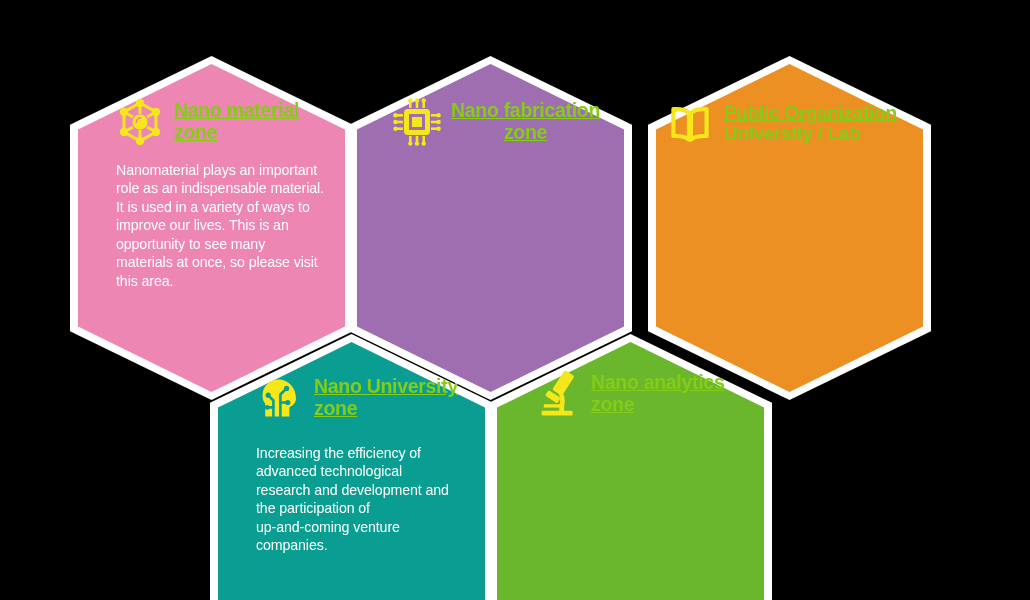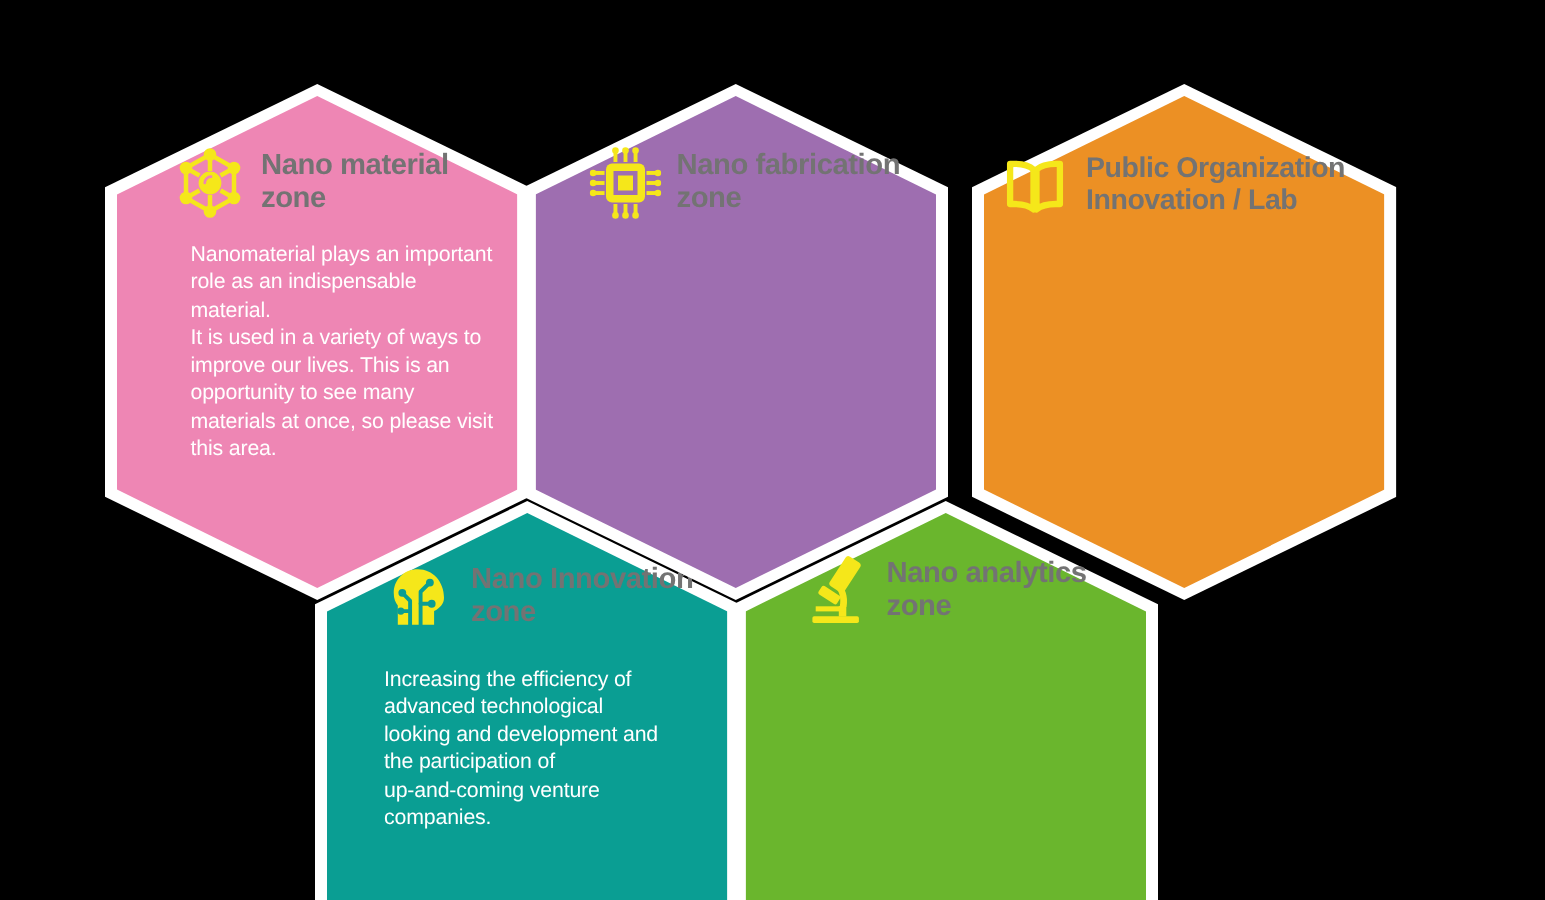--- a/index.html
+++ b/index.html
@@ -49,48 +49,49 @@
     gap:10px;
   }
   .icon {
     flex:0 0 auto;
     width:48px; height:48px;
     display:block;
   }
   .icon svg { display:block; width:48px; height:48px; }
 
   .title {
-    color:#737373;
+    color:#84cc16;
     font-weight:bold;
     font-size:19.5px;
     line-height:1.12;
     letter-spacing:-0.3px;
     padding-top:2px;
     white-space:pre-line;
+    text-decoration:underline;
   }
   .body {
     color:#ffffff;
     font-size:14.2px;
     line-height:1.30;
     white-space:pre-line;
     letter-spacing:-0.1px;
   }
 
   
   #card-nano-material   { left:70px;  top:56px;  }
   #card-nano-fabrication{ left:349px; top:56px;  }
   #card-public-org      { left:648px; top:56px;  }
   #card-nano-innovation { left:210px; top:334px; }
   #card-nano-analytics  { left:489px; top:334px; }
 
   #card-nano-material   .content { padding-top:42px; }
-  #card-nano-material   .body    { margin-top:15px;margin-left:11px; }
+  #card-nano-material   .body    { margin-top:15px; }
   #card-nano-material   .content { padding-left:46px; padding-right:22px; }
 
-  #card-nano-fabrication .content { padding-top:42px; padding-left:44px; padding-right:18px; }
+  #card-nano-fabrication .content { padding-top:42px; padding-left:44px; padding-right:18px;text-align:center; }
   #card-nano-fabrication .body    { margin-top:15px; }
 
   #card-public-org .content { padding-top:44px; padding-left:18px; padding-right:14px; }
   #card-public-org .body    { margin-top:26px; padding-left:8px; }
   #card-public-org .title   { font-size:19px; }
 
   #card-nano-innovation .content { padding-top:40px; padding-left:46px; padding-right:16px; }
   #card-nano-innovation .body    { margin-top:22px; }
 
   #card-nano-analytics .content { padding-top:36px; padding-left:44px; padding-right:16px; }
@@ -197,21 +198,21 @@
         <span class="icon">
           <svg viewBox="0 0 48 48" aria-hidden="true">
             <g fill="none" stroke="#f5e71a" stroke-width="4.2" stroke-linejoin="round">
               <path d="M23 13 C20 10.2 15 9.2 10 9.2 L7.4 9.2 L7.4 36 L10 36 C15 36 20 37 23 39.6 Z"></path>
               <path d="M25 13 C28 10.2 33 9.2 38 9.2 L40.6 9.2 L40.6 36 L38 36 C33 36 28 37 25 39.6 Z"></path>
             </g>
             <rect x="22.2" y="12" width="3.6" height="29" fill="#f5e71a"></rect>
           </svg>
         </span>
         <div class="title">Public Organization
-Innovation / Lab</div>
+University / Lab</div>
       </div>
     </div>
   </div>
 
   <div class="hex" id="card-nano-innovation">
     <div class="shape"></div>
     <div class="fill" style="background: rgb(10, 158, 147);"></div>
     <div class="content">
       <div class="head">
         <span class="icon">
@@ -224,26 +225,26 @@
               <path d="M17.4 33.4 L12.2 33.4"></path>
             </g>
             <g fill="#0a9e93">
               <circle cx="12.2" cy="21.2" r="2.6"></circle>
               <circle cx="30.6" cy="14.4" r="2.6"></circle>
               <circle cx="31.8" cy="28.5" r="2.6"></circle>
               <circle cx="11.2" cy="33.4" r="2.4"></circle>
             </g>
           </svg>
         </span>
-        <div class="title">Nano Innovation
+        <div class="title">Nano University
 zone</div>
       </div>
       <div class="body">Increasing the efficiency of
 advanced technological
-looking and development and
+research and development and
 the participation of
 up-and-coming venture
 companies.</div>
     </div>
   </div>
 
   <div class="hex" id="card-nano-analytics">
     <div class="shape"></div>
     <div class="fill" style="background: rgb(106, 182, 45);"></div>
     <div class="content">

